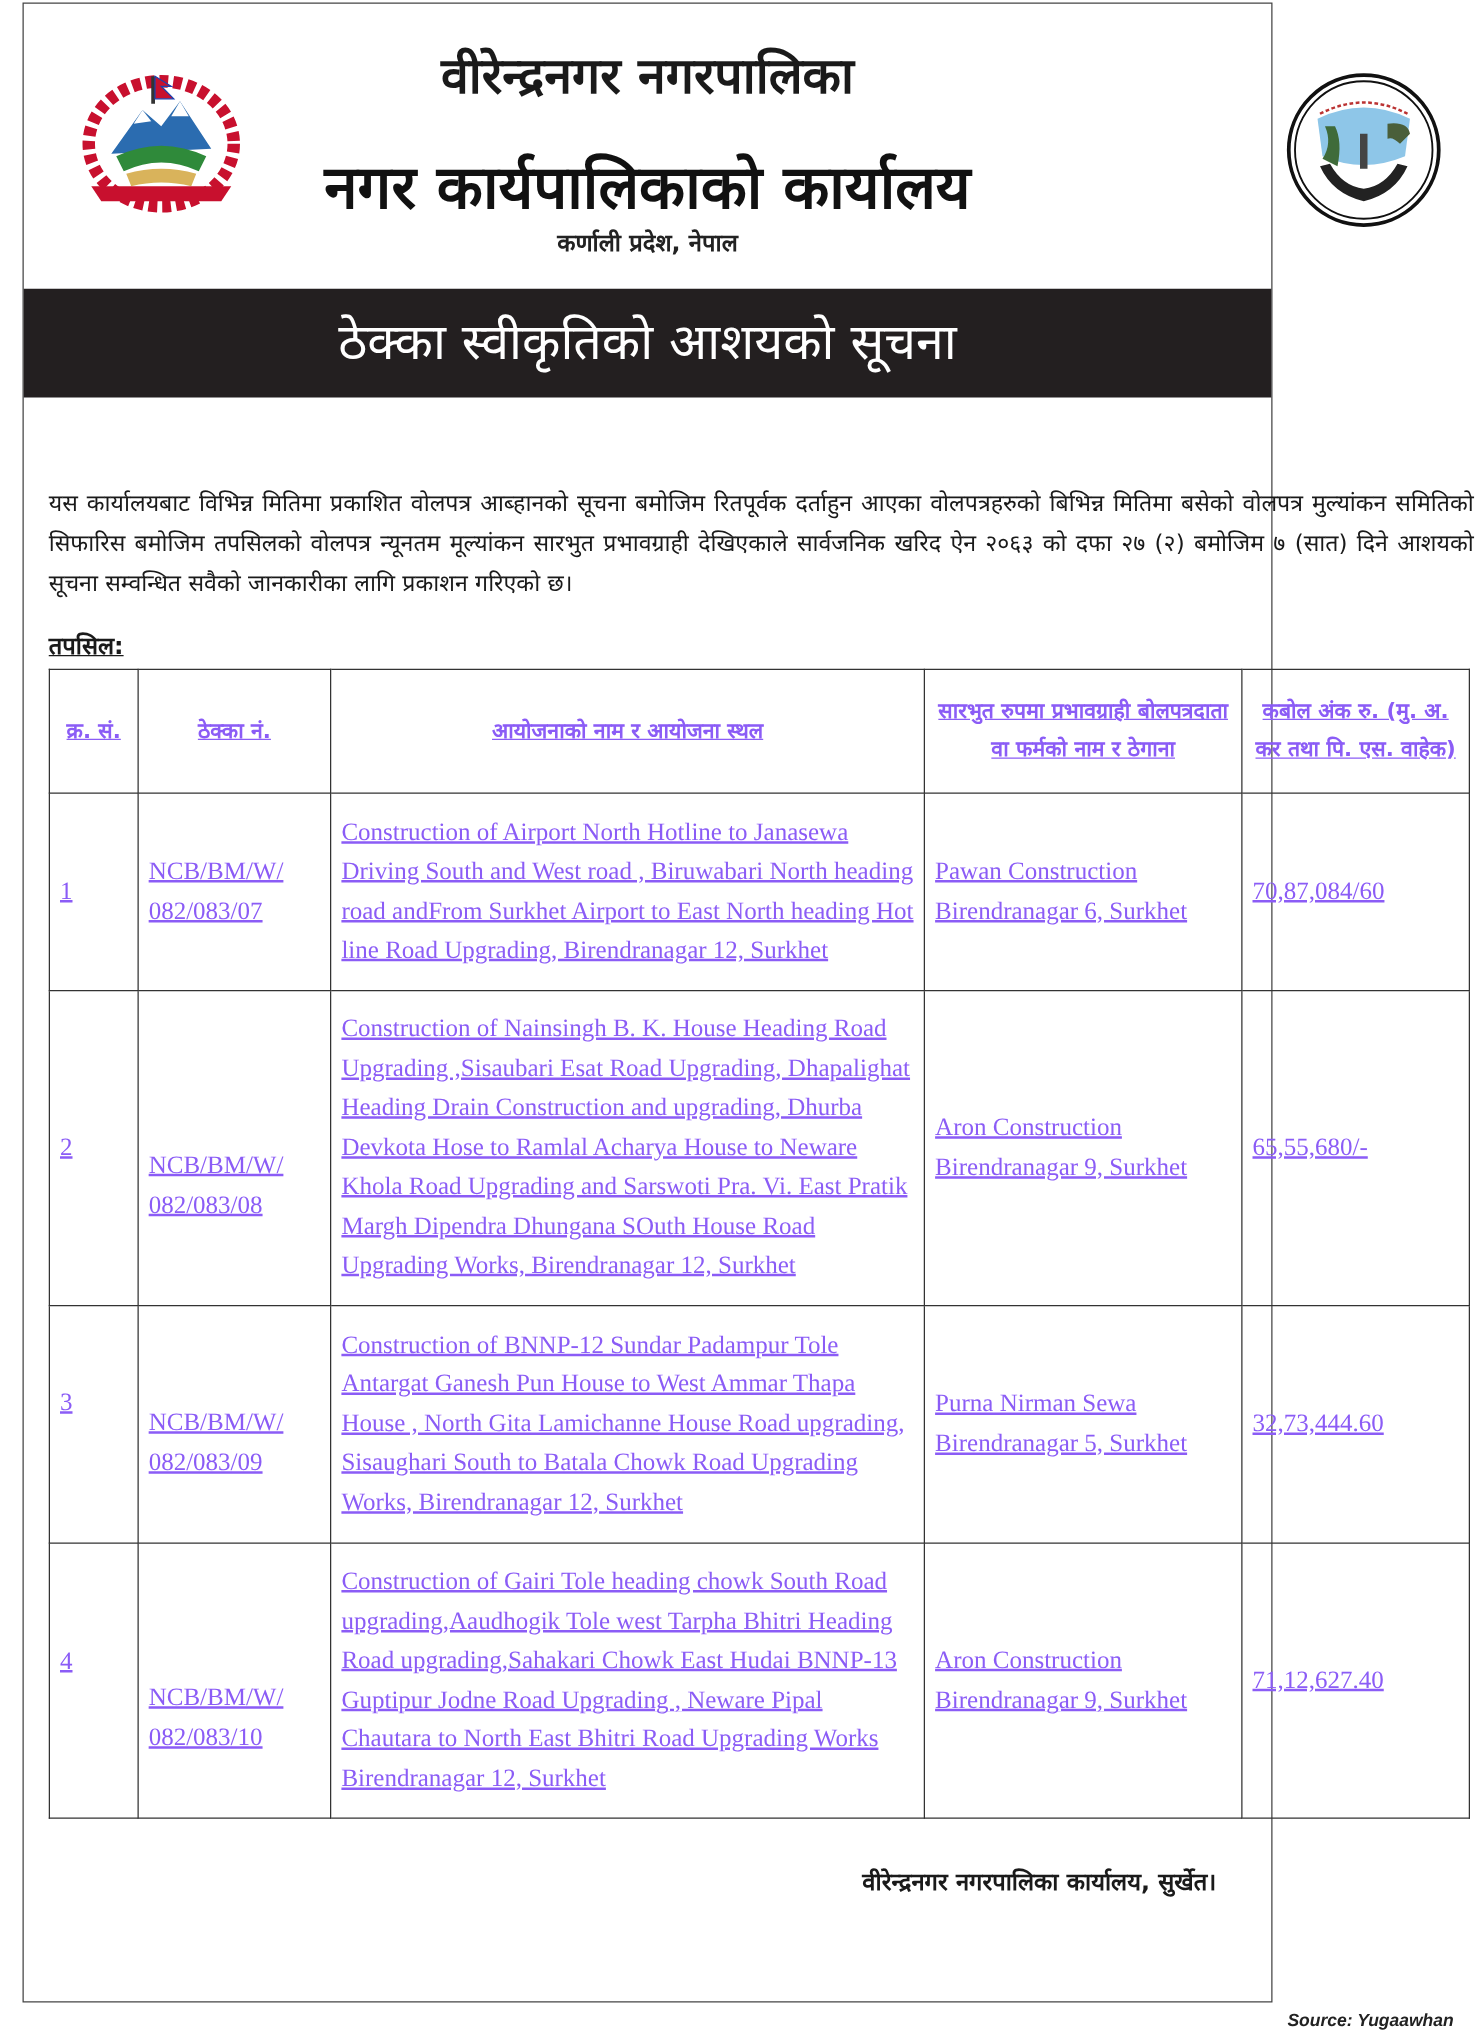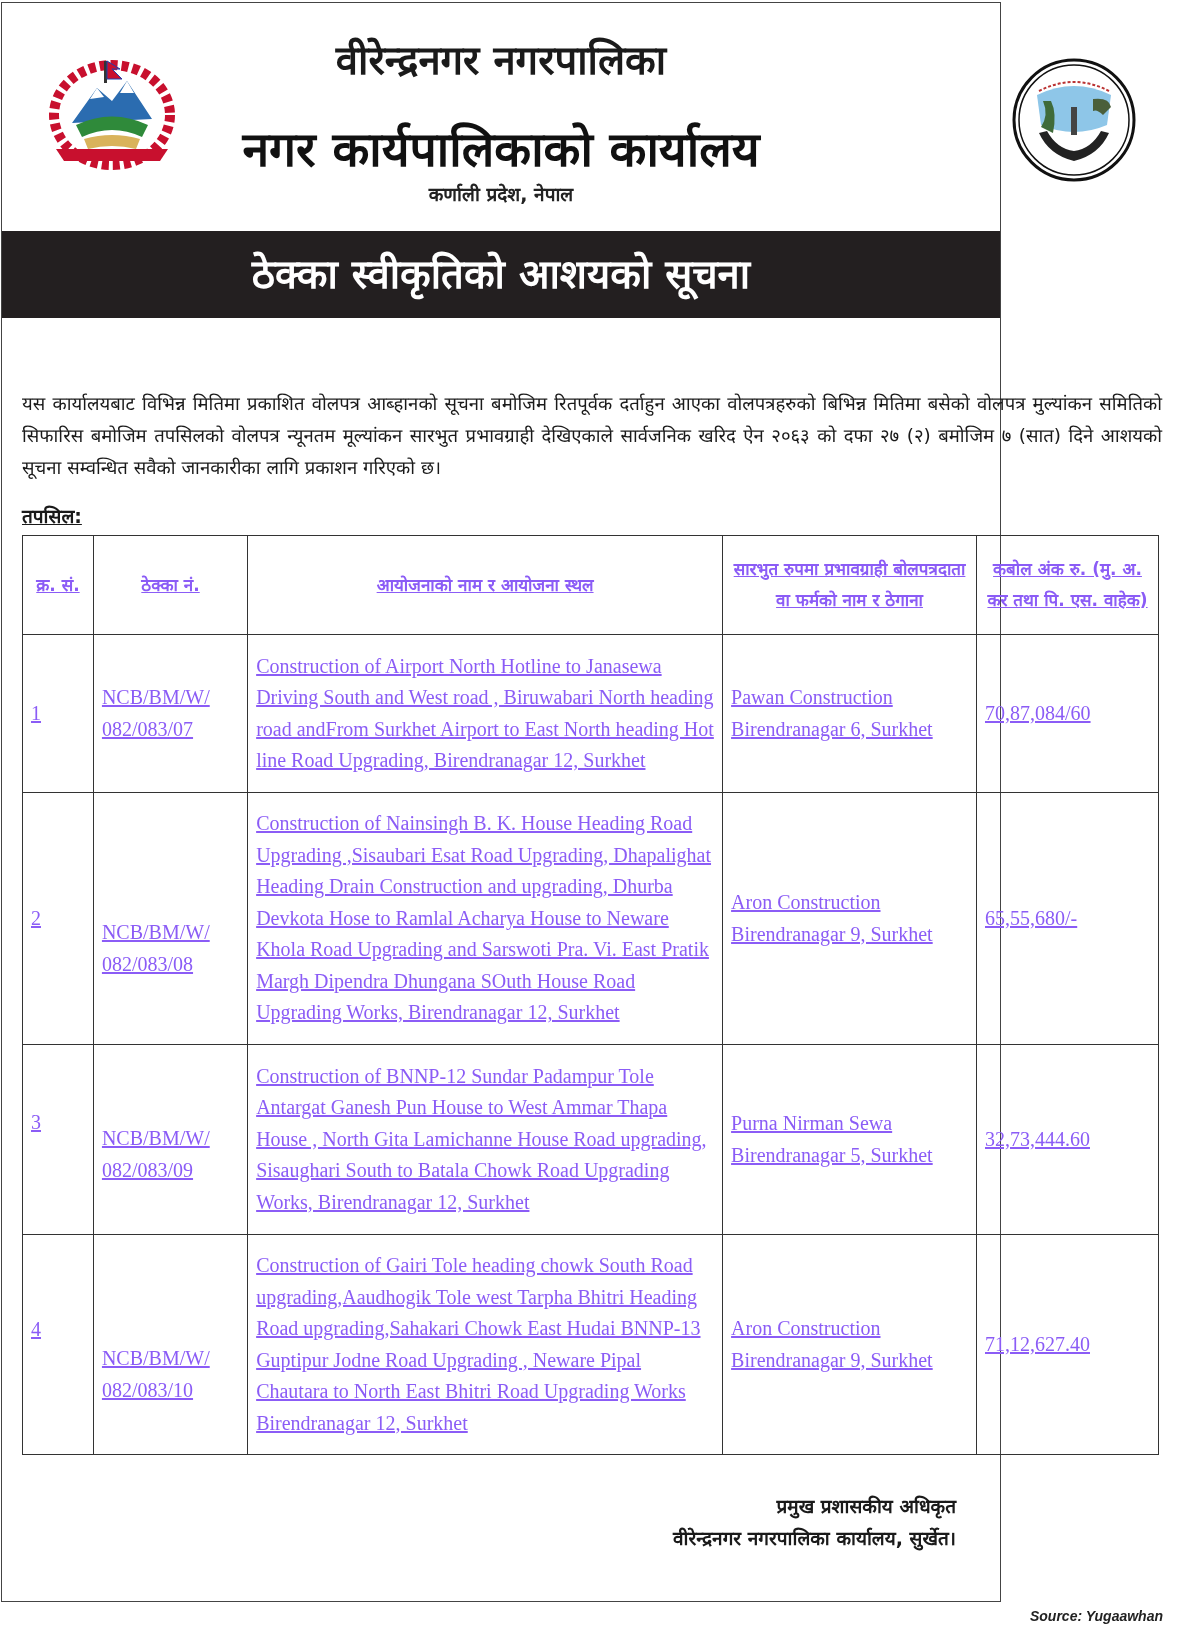--- a/index.html
+++ b/index.html
@@ -1,24 +1,24 @@
 <!DOCTYPE html>
 <html><head>
 <meta charset="utf-8">
 <style>
   html, body { margin: 0; padding: 0; background: #ffffff; }
   body { width: 1181px; height: 1633px; position: relative; overflow: hidden; font-family: "DejaVu Sans", sans-serif; color: #1a1a1a; }
-  .frame { position: absolute; left: 1px; top: 2px; width: 1000px; height: 1600px; border: 1.5px solid #444; box-sizing: border-box; background: #fff; }
+  .frame { position: absolute; left: 18px; top: 2px; width: 1000px; height: 1600px; border: 1.5px solid #444; box-sizing: border-box; background: #fff; }
   .header { position: absolute; left: 0; top: 0; width: 100%; height: 226px; }
   .emblem-left { position: absolute; left: 40px; top: 50px; width: 140px; height: 120px; }
   .emblem-right { position: absolute; left: 1007px; top: 52px; width: 130px; height: 130px; }
   .title1 { position: absolute; left: 0; width: 100%; top: 28px; text-align: center; font-family: "DejaVu Sans", sans-serif; font-weight: bold; font-size: 40px; color: #1a1a1a; }
   .title2 { position: absolute; left: 0; width: 100%; top: 100px; text-align: center; font-family: "DejaVu Sans", sans-serif; font-weight: bold; font-size: 48px; color: #111; margin-top: 12px; }
   .title3 { position: absolute; left: 0; width: 100%; top: 178px; text-align: center; font-size: 19px; font-weight: bold; color: #222; }
-  .banner { position: absolute; left: 0; top: 228px; width: 100%; height: 87px; background: #231f20; color: #fff; text-align: center; font-weight: bold; font-size: 40px; line-height: 87px; }
+  .banner { position: absolute; left: 0; top: 228px; width: 100%; height: 87px; background: #231f20; color: #fff; text-align: center; font-weight: normal; font-size: 40px; line-height: 87px; }
   .pubdate { position: absolute; left: 0; width: 100%; top: 340px; text-align: center; font-size: 19px; font-weight: bold; }
   .intro { position: absolute; left: 20px; top: 385px; width: 1140px; font-size: 18.5px; line-height: 32px; text-align: justify; }
   .tapsil { position: absolute; left: 20px; top: 500px; font-size: 19px; font-weight: bold; text-decoration: underline; }
   table.main { position: absolute; left: 20px; top: 532px; width: 1137px; border-collapse: collapse; font-family: "Liberation Serif", serif; font-size: 20px; color: #8b5cf6; text-decoration: underline; }
   table.main th, table.main td { border: 1.5px solid #333; vertical-align: middle; padding: 0 8px; }
   table.main th { font-family: "DejaVu Sans", sans-serif; font-weight: bold; font-size: 17px; text-align: center; line-height: 31px; height: 98px; }
   table.main td { line-height: 31.5px; }
   .c-sn { width: 52px; }
   .c-no { width: 133px; }
   .c-proj { width: 445px; }
@@ -105,18 +105,17 @@
         <td style="padding-bottom:30px">4</td>
         <td style="padding-top:60px">NCB/BM/W/ 082/083/10</td>
         <td>Construction of Gairi Tole heading chowk South Road upgrading,Aaudhogik Tole west Tarpha Bhitri Heading Road upgrading,Sahakari Chowk East Hudai BNNP-13 Guptipur Jodne Road Upgrading , Neware Pipal Chautara to North East Bhitri Road Upgrading Works Birendranagar 12, Surkhet</td>
         <td>Aron Construction Birendranagar 9, Surkhet</td>
         <td>71,12,627.40</td>
       </tr>
     </tbody>
   </table>
 
   <div class="sig">
-    <div>प्रमुख प्रशासकीय अधिकृत</div>
     <div>वीरेन्द्रनगर नगरपालिका कार्यालय, सुर्खेत।</div>
   </div>
 </div>
 
 <div class="source">Source: Yugaawhan</div>
 
 </body></html>

